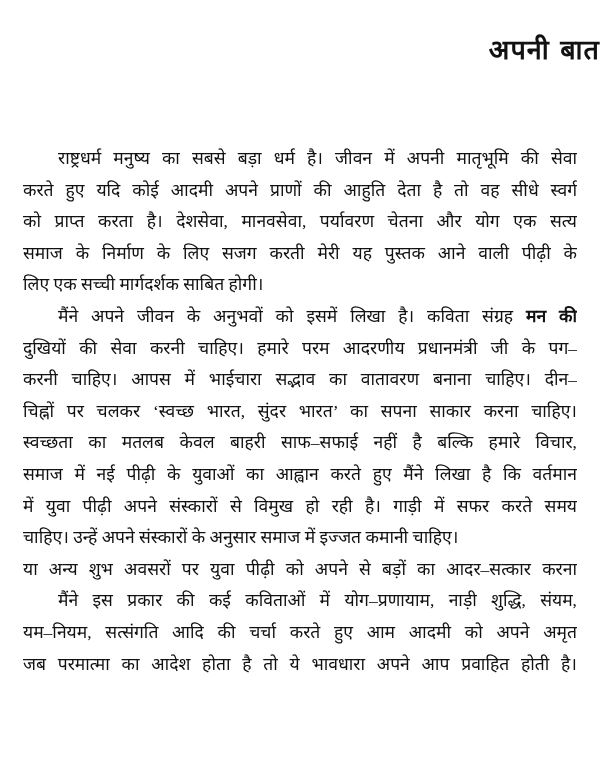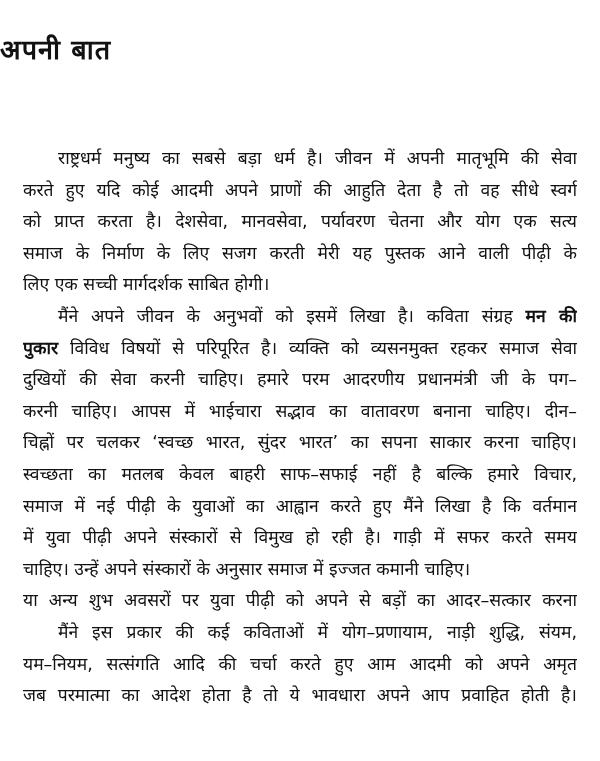--- a/index.html
+++ b/index.html
@@ -1,22 +1,22 @@
 <!DOCTYPE html>
 <html><head>
 <meta charset="utf-8">
 <style>
   html, body { margin: 0; padding: 0; background: #ffffff; }
   body { width: 600px; height: 761px; overflow: hidden; position: relative;
          font-family: "DejaVu Sans", "Liberation Sans", sans-serif; color: #111; }
-  .title { position: absolute; top: 30px; left: 0; width: 600px; text-align: left;
+  .title { position: absolute; top: 30px; left: 0; width: 600px; text-align: right;
            font-size: 27px; font-weight: bold; letter-spacing: 1px; }
   .body-text { position: absolute; top: 143px; left: 23px; width: 554px; }
   .line { height: 31.6px; line-height: 31.6px; font-size: 17.5px; white-space: nowrap;
-          text-align: justify; text-align-last: justify; overflow: hidden; }
+          text-align: justify; text-align-last: justify; overflow: hidden; font-family: Liberation Serif, serif; }
   .line.last { text-align-last: left; }
   .line.indent { padding-left: 35px; }
   .bold { font-weight: bold; }
 </style>
 </head>
 <body>
 
 <div>
   <div class="title">अपनी बात</div>
 
@@ -25,21 +25,20 @@
     <div>
       <div class="line indent">राष्ट्रधर्म मनुष्य का सबसे बड़ा धर्म है। जीवन में अपनी मातृभूमि की सेवा</div>
       <div class="line">करते हुए यदि कोई आदमी अपने प्राणों की आहुति देता है तो वह सीधे स्वर्ग</div>
       <div class="line">को प्राप्त करता है। देशसेवा, मानवसेवा, पर्यावरण चेतना और योग एक सत्य</div>
       <div class="line">समाज के निर्माण के लिए सजग करती मेरी यह पुस्तक आने वाली पीढ़ी के</div>
       <div class="line last">लिए एक सच्ची मार्गदर्शक साबित होगी।</div>
     </div>
 
     <div>
       <div class="line indent"><span>मैंने अपने जीवन के अनुभवों को इसमें लिखा है। कविता संग्रह </span><span class="bold">मन की</span></div>
-      <div class="line"><span class="bold">पुकार</span><span> विविध विषयों से परिपूरित है। व्यक्ति को व्यसनमुक्त रहकर समाज सेवा</span></div>
       <div class="line">दुखियों की सेवा करनी चाहिए। हमारे परम आदरणीय प्रधानमंत्री जी के पग–</div>
       <div class="line">करनी चाहिए। आपस में भाईचारा सद्भाव का वातावरण बनाना चाहिए। दीन–</div>
       <div class="line">चिह्नों पर चलकर ‘स्वच्छ भारत, सुंदर भारत’ का सपना साकार करना चाहिए।</div>
       <div class="line">स्वच्छता का मतलब केवल बाहरी साफ–सफाई नहीं है बल्कि हमारे विचार,</div>
       <div class="line">समाज में नई पीढ़ी के युवाओं का आह्वान करते हुए मैंने लिखा है कि वर्तमान</div>
       <div class="line">में युवा पीढ़ी अपने संस्कारों से विमुख हो रही है। गाड़ी में सफर करते समय</div>
       <div class="line last">चाहिए। उन्हें अपने संस्कारों के अनुसार समाज में इज्जत कमानी चाहिए।</div>
       <div class="line">या अन्य शुभ अवसरों पर युवा पीढ़ी को अपने से बड़ों का आदर–सत्कार करना</div>
     </div>
 

